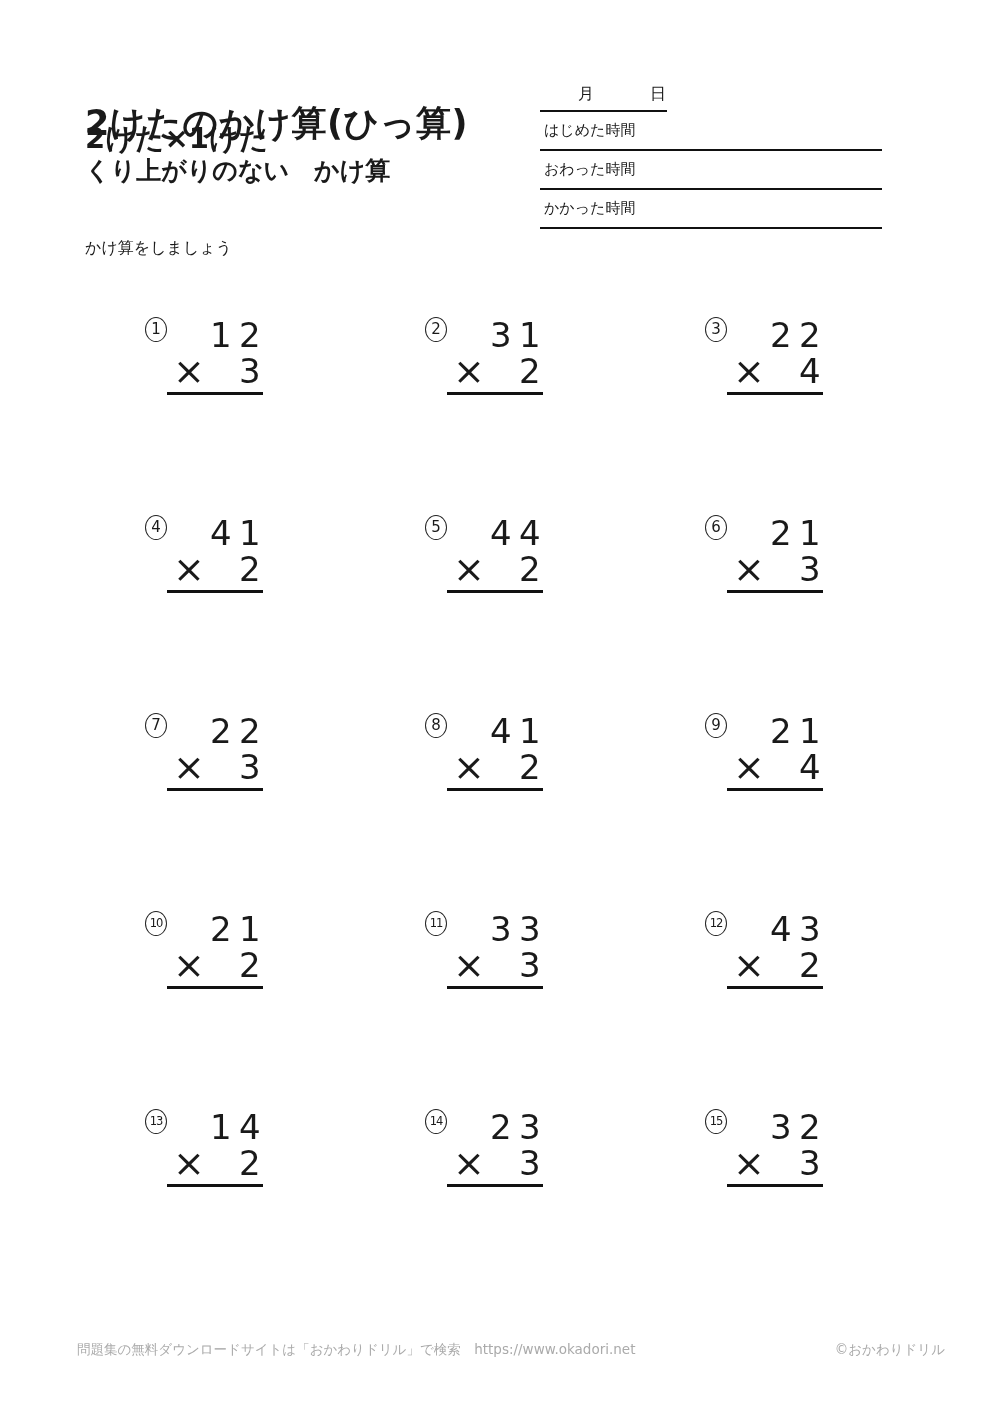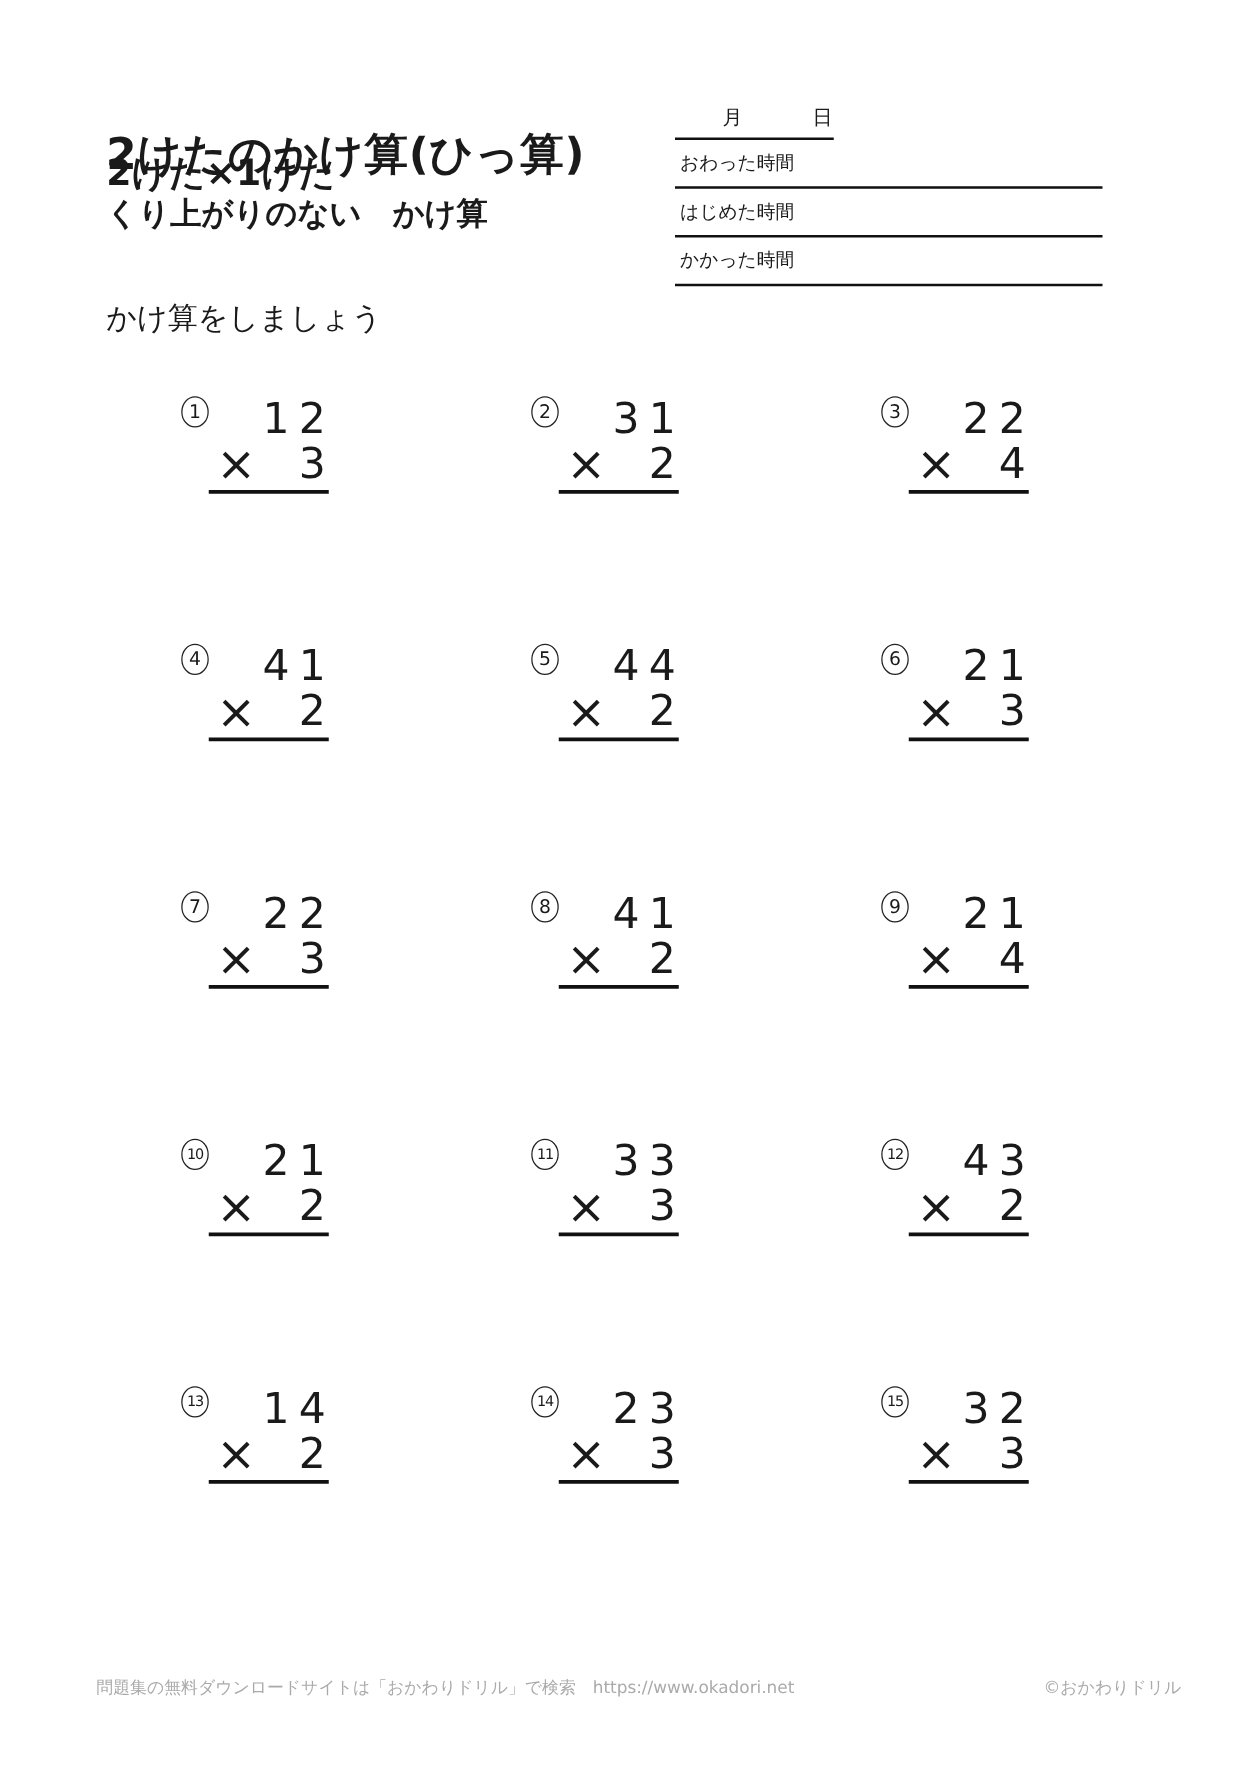--- a/index.html
+++ b/index.html
@@ -40,21 +40,21 @@
     left: 85px;
     top: 154px;
     font-size: 25px;
     font-weight: bold;
     white-space: nowrap;
   }
   .instruction {
     position: absolute;
     left: 85px;
     top: 238px;
-    font-size: 24px;
+    font-size: 16px;
     font-weight: normal;
     white-space: nowrap;
   }
 
   
   .info-box {
     position: absolute;
     left: 540px;
     top: 78px;
     width: 342px;
@@ -177,24 +177,24 @@
   <div class="subtitle-1">2けた×1けた</div>
   <div class="subtitle-2">くり上がりのない　かけ算</div>
   <div class="instruction">かけ算をしましょう</div>
 
   <div class="info-box">
     <div class="date-row">
       <span>月</span>
       <span>日</span>
     </div>
     <div class="info-row">
+      <span>はじめた時間</span>
+    </div>
+    <div class="info-row">
       <span>おわった時間</span>
-    </div>
-    <div class="info-row">
-      <span>はじめた時間</span>
     </div>
     <div class="info-row">
       <span>かかった時間</span>
     </div>
   </div>
 
   <div class="problems-grid">
     <div class="problem">
       <span class="pnum">1</span>
       <div class="calc">

